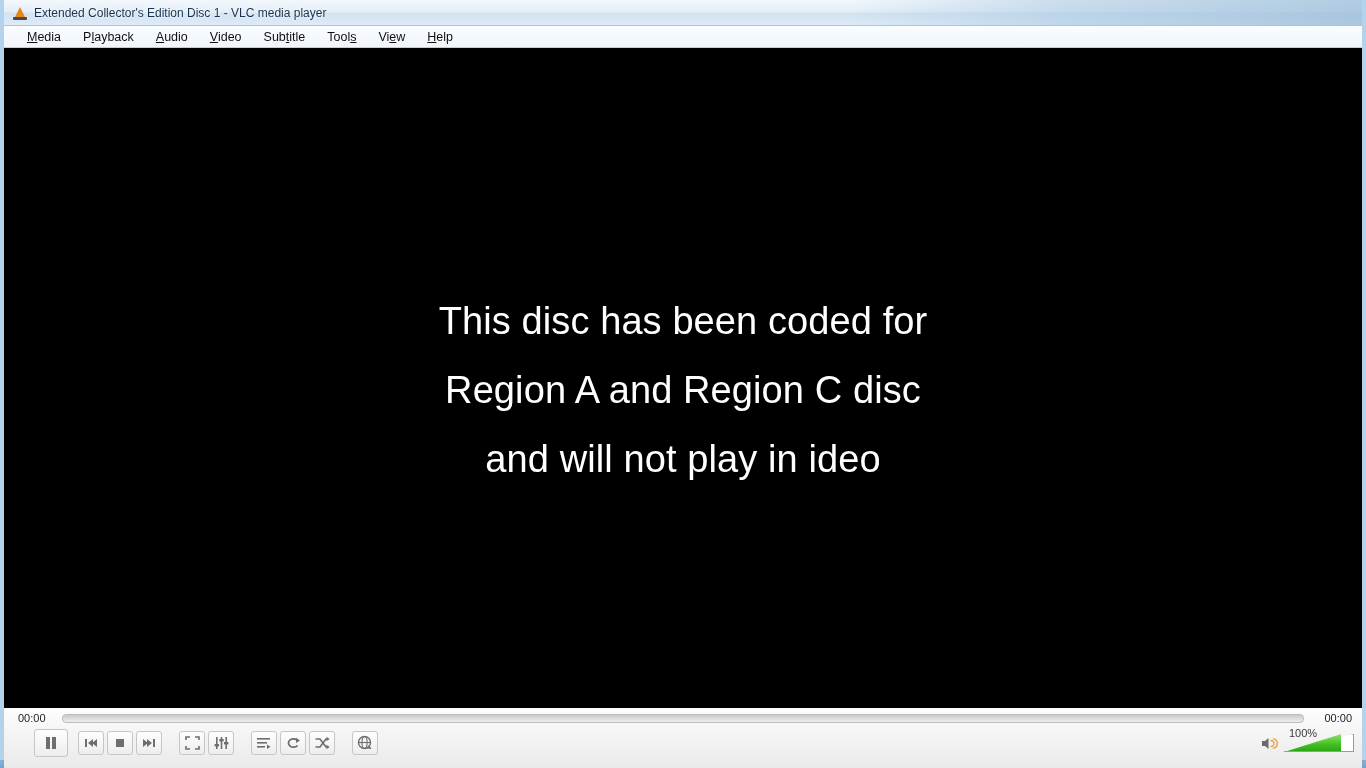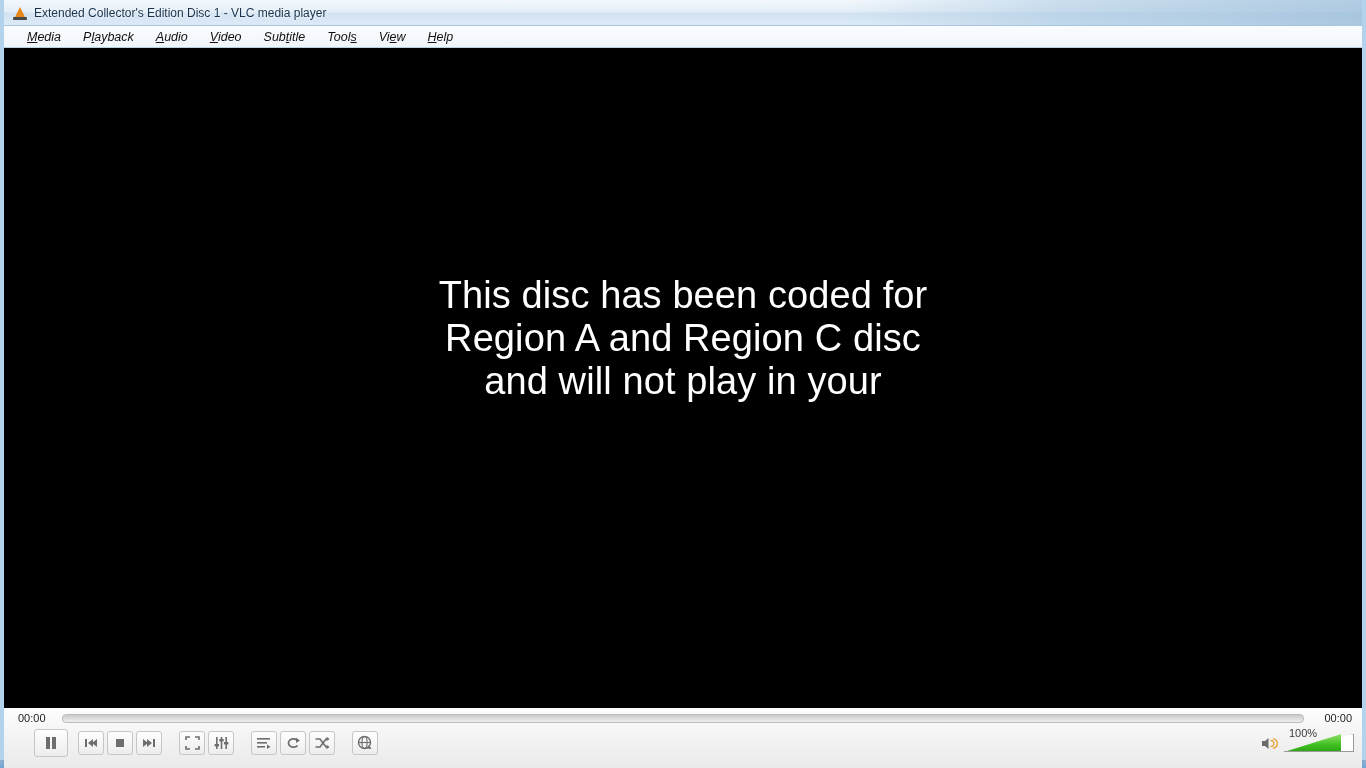--- a/index.html
+++ b/index.html
@@ -163,21 +163,20 @@
     text-shadow: 0 0 3px rgba(255,255,255,.9), 0 0 6px rgba(255,255,255,.7);
   }
 
   #vlc-menubar {
     height: 22px;
     background: linear-gradient(180deg, #fbfdff 0%, #f0f5fa 100%);
     border-bottom: 1px solid #b9cfe2;
     display: flex;
     align-items: center;
     padding-left: 12px;
-    font-style: italic;
   }
   .menu-item {
     font-size: 12.5px;
     color: #101010;
     padding: 2px 11px;
     white-space: nowrap;
     cursor: default;
   }
   .menu-item u { text-decoration: underline; }
 
@@ -191,21 +190,21 @@
   #video-message {
     position: absolute;
     left: 0; right: 0;
     top: 226px;
     text-align: center;
     color: #fff;
     font-size: 38px;
     line-height: 43px;
     letter-spacing: .1px;
   }
-  #video-message .vline { display: block; }
+  #video-message .vline { display: block; margin-top: 26px; }
 
   
   #vlc-controls {
     height: 67px;
     background: linear-gradient(180deg, #fdfdfd 0%, #f4f4f4 40%, #e8e8e8 100%);
     position: relative;
   }
 
   #seek-row {
     position: relative;
@@ -380,21 +379,21 @@
       <div class="menu-item">Sub<u>t</u>itle</div>
       <div class="menu-item">Tool<u>s</u></div>
       <div class="menu-item">Vi<u>e</u>w</div>
       <div class="menu-item"><u>H</u>elp</div>
     </div>
 
   <div id="video-area">
     <div id="video-message">
         <span class="vline">This disc has been coded for</span>
         <span class="vline">Region A and Region C disc</span>
-        <span class="vline">and will not play in your</span>
+        <span class="vline">and will not play in ideo</span>
       </div>
   </div>
 
   <div id="vlc-controls">
 
     <div id="seek-row">
       <div class="time-label" id="time-elapsed">00:00</div>
       <div id="seekbar">
         <div class="seek-fill" style="width: 0%;"></div>
       </div>

